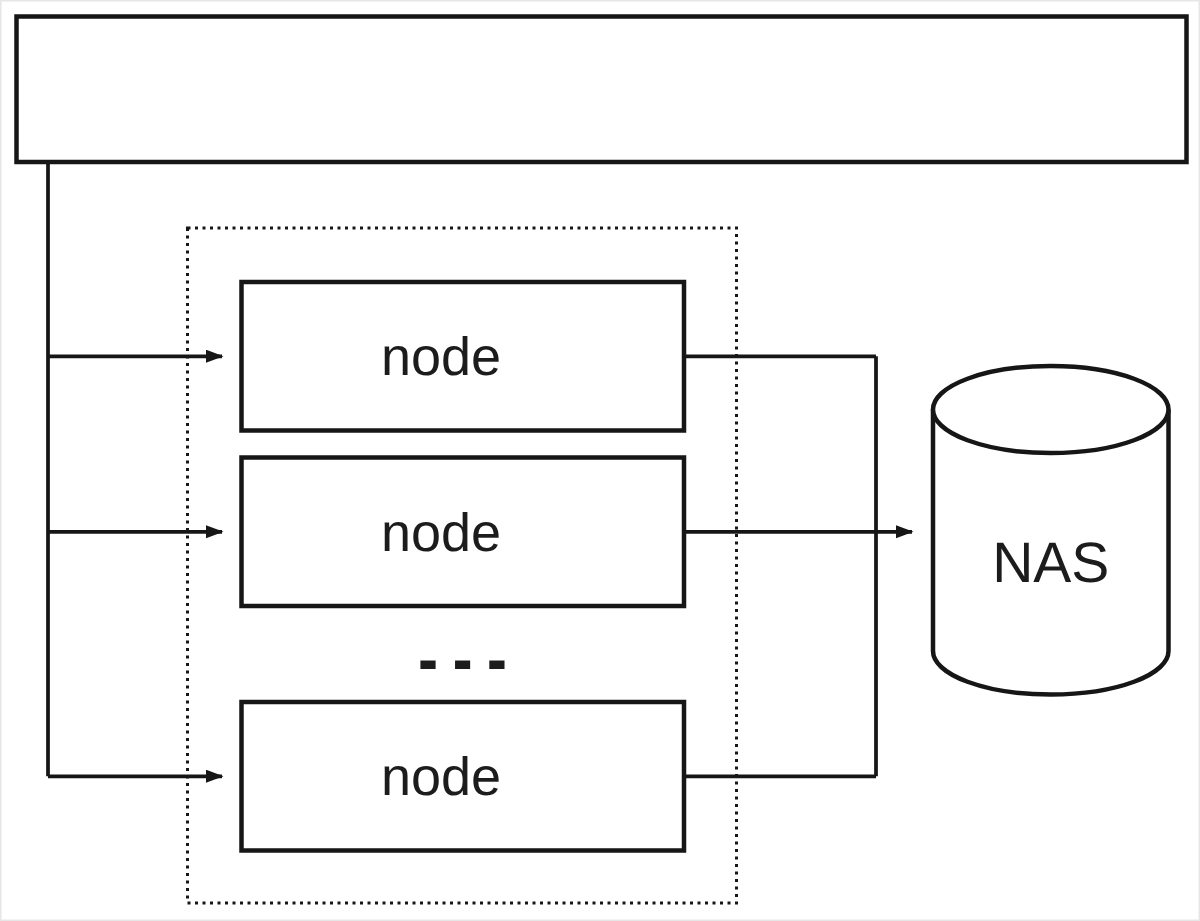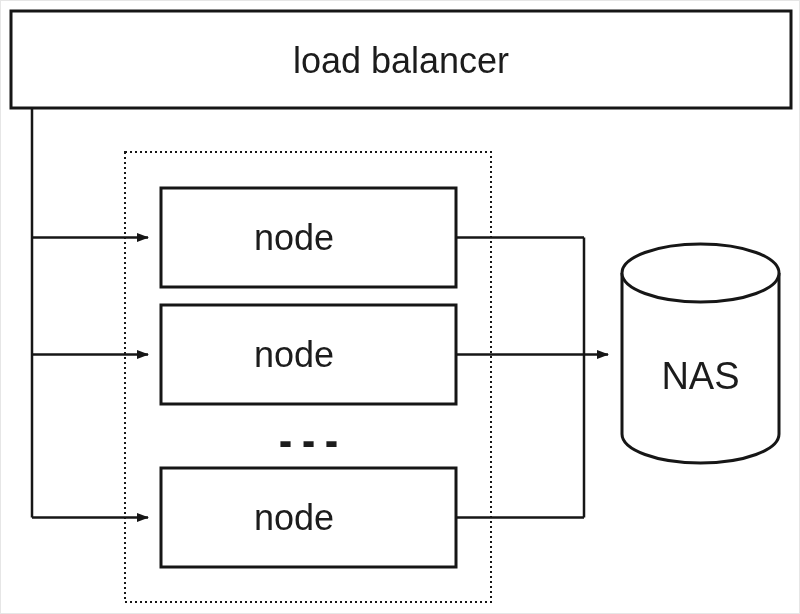--- a/index.html
+++ b/index.html
@@ -72,21 +72,20 @@
     <rect x="124" y="151" width="366" height="450" fill="none" stroke="#161616" stroke-width="2" stroke-dasharray="2 3"></rect>
 
     <rect x="160" y="187" width="295" height="99" fill="#ffffff" stroke="#161616" stroke-width="3"></rect>
     <rect x="160" y="304" width="295" height="99" fill="#ffffff" stroke="#161616" stroke-width="3"></rect>
     <rect x="160" y="467" width="295" height="99" fill="#ffffff" stroke="#161616" stroke-width="3"></rect>
 
     <path d="M621,272 L621,433 A78.5,29 0 0 0 778,433 L778,272" fill="#ffffff" stroke="#161616" stroke-width="3"></path>
     <ellipse cx="699.5" cy="272" rx="78.5" ry="29" fill="#ffffff" stroke="#161616" stroke-width="3"></ellipse>
   </svg>
 
-  <div class="label lb-label">load balancer</div>
 
   <div class="label node-label node-label-1">node</div>
 
   <div class="label node-label node-label-2">node</div>
 
   <div class="label ellipsis-label">…</div>
 
   <div class="label node-label node-label-3">node</div>
 
   <div class="label nas-label">NAS</div>

